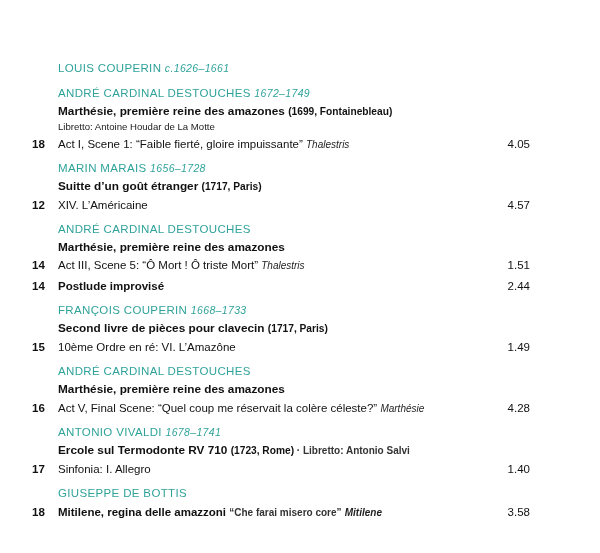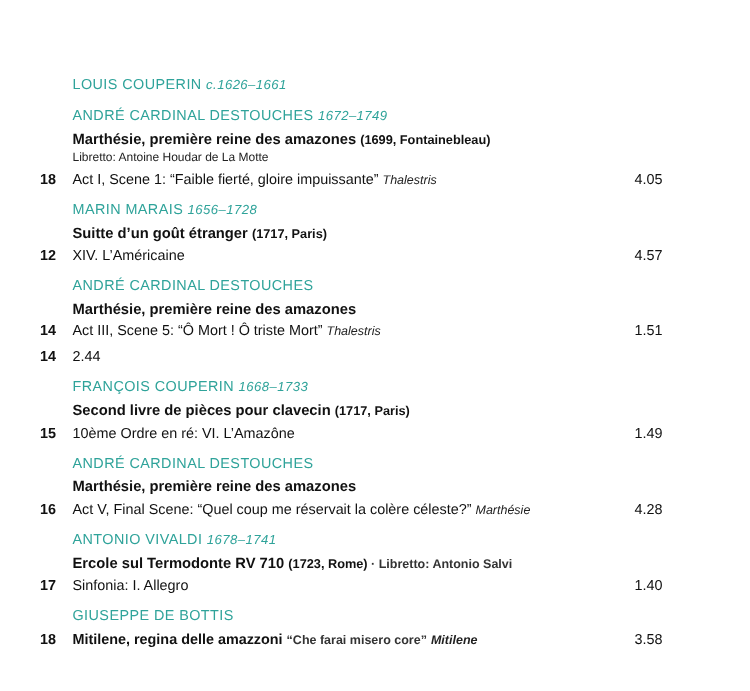--- a/index.html
+++ b/index.html
@@ -187,20 +187,21 @@
         <span class="track-num">14</span>
         <span class="track-title">
           <span>Act III, Scene 5: “Ô Mort ! Ô triste Mort”</span>
           <span class="role">Thalestris</span>
         </span>
         <span class="track-time">1.51</span>
       </div>
       <div class="spacer-xs"></div>
       <div class="track">
         <span class="track-num">14</span>
+        <span class="track-title bold">Postlude improvisé</span>
         <span class="track-time">2.44</span>
       </div>
     </div>
 
     <div class="spacer-sm"></div>
 
     <div class="group">
       <div class="group-head">
         <div class="composer-line">
           <span class="composer-name">FRANÇOIS COUPERIN</span>

